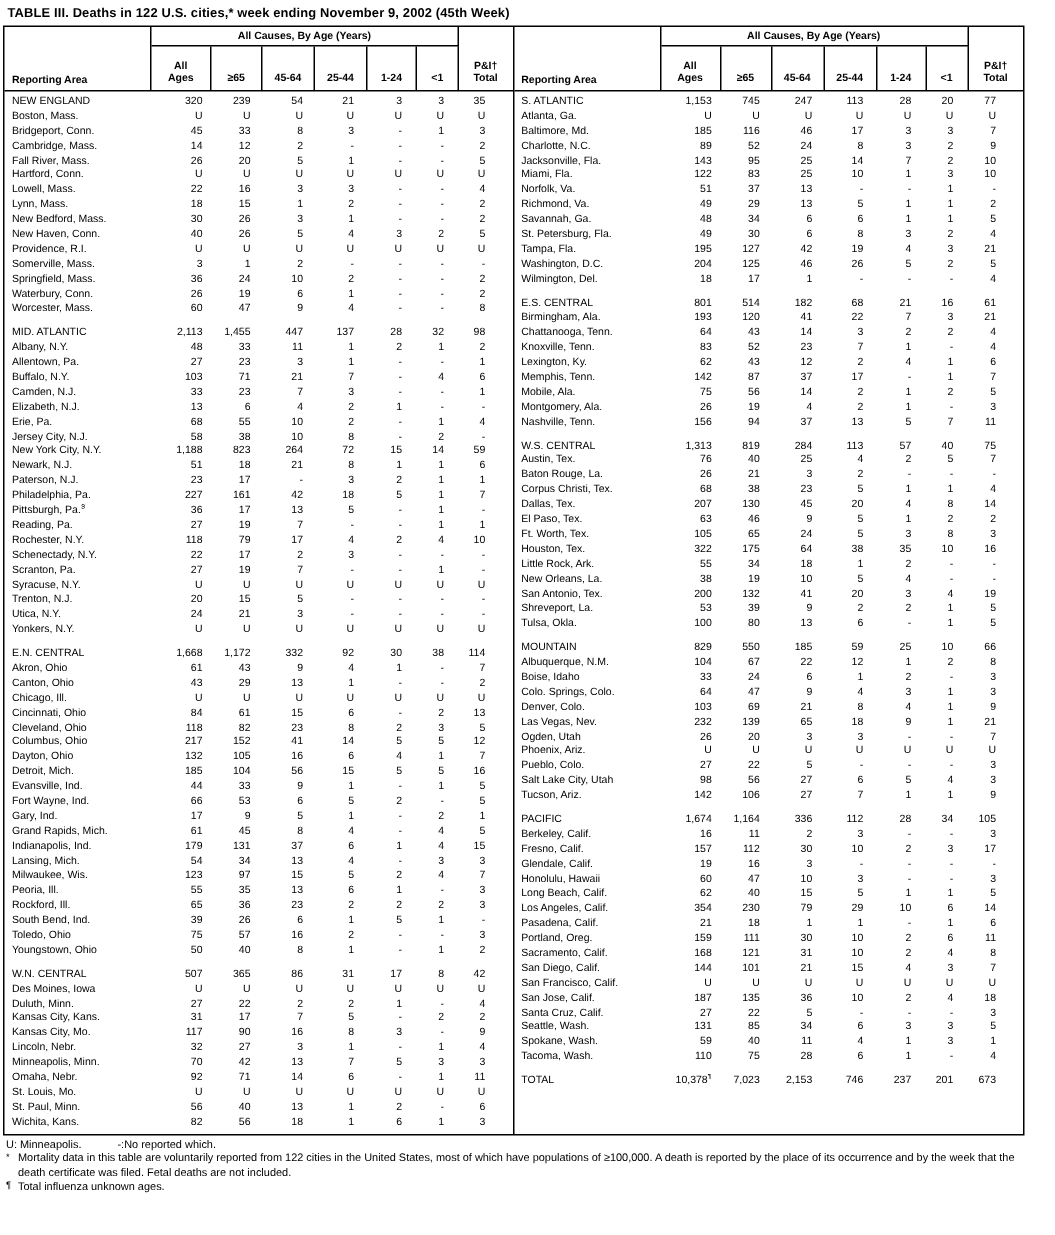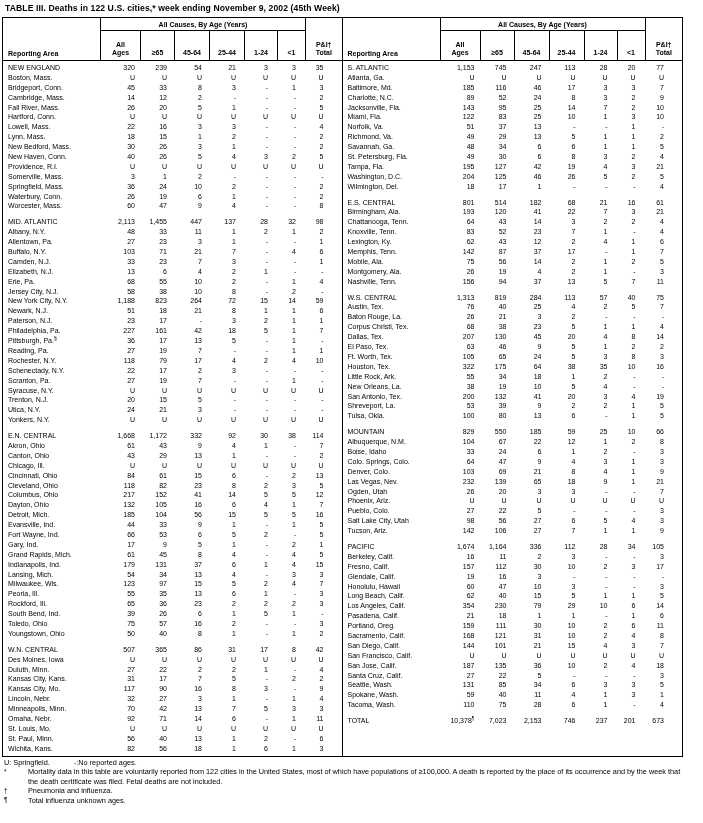--- a/index.html
+++ b/index.html
@@ -60,21 +60,21 @@
   .trow .cell:nth-child(8) { padding-right:18px; }
   sup { font-size:5px; line-height:0; vertical-align:super; }
 
   .footnotes {
     position:absolute; top:758px; left:4px; right:3px;
     font-size:7.3px; line-height:9.4px;
   }
   .legend span.gap { display:inline-block; width:24px; }
   .fn { display:flex; }
   .fn .marker { flex:none; width:8px; font-size:6.3px; position:relative; top:-0.5px; }
-  .fn .txt { flex:1;margin-left:16px; }
+  .fn .txt { flex:1; }
 </style>
 </head>
 <body>
 
 <div class="page">
 
   <div class="title">TABLE III. Deaths in 122 U.S. cities,* week ending November 9, 2002 (45th Week)</div>
 
   <div class="table-box">
 
@@ -1451,30 +1451,26 @@
               <span class="cell num">673</span>
             </div>
           </div>
         </div>
     </div>
 
   </div>
 
   <div class="footnotes">
     <div class="legend">
-      <span>U: Springfield.</span><span class="gap"></span><span>-:No reported ages.</span>
+      <span>U: Minneapolis.</span><span class="gap"></span><span>-:No reported which.</span>
     </div>
     <div>
         <div class="fn">
           <span class="marker">*</span>
           <span class="txt">Mortality data in this table are voluntarily reported from 122 cities in the United States, most of which have populations of ≥100,000. A death is reported by the place of its occurrence and by the week that the death certificate was filed. Fetal deaths are not included.</span>
-        </div>
-        <div class="fn">
-          <span class="marker">†</span>
-          <span class="txt">Pneumonia and influenza.</span>
         </div>
         <div class="fn">
           <span class="marker">¶</span>
           <span class="txt">Total influenza unknown ages.</span>
         </div>
       </div>
   </div>
 
 </div>
 

